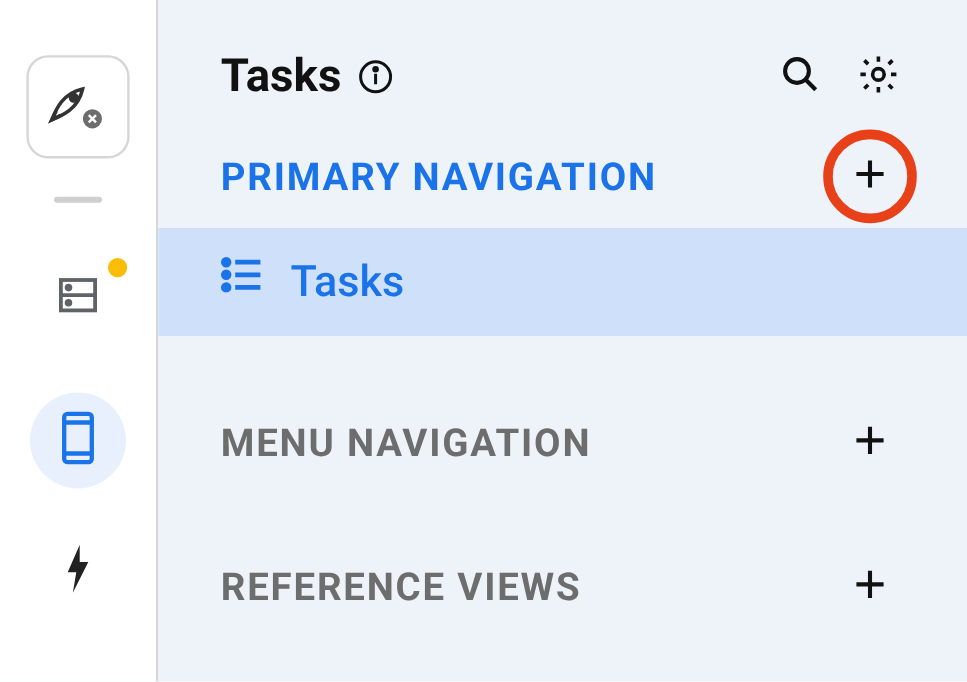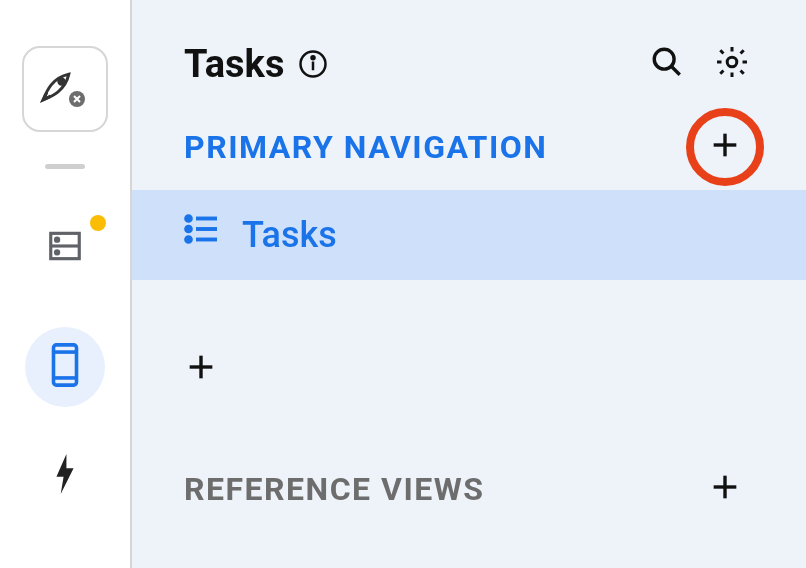--- a/index.html
+++ b/index.html
@@ -273,20 +273,21 @@
         <circle cx="3" cy="10" r="1.6"></circle>
         <line x1="8" y1="10" x2="22" y2="10"></line>
         <circle cx="3" cy="17" r="1.6"></circle>
         <line x1="8" y1="17" x2="22" y2="17"></line>
       </svg>
     </span>
     <span class="item-label">Tasks</span>
   </div>
 
   <div class="section-row muted menu-section">
+    <span class="section-title">MENU NAVIGATION</span>
     <span class="add-btn">
       <span>
         <svg width="34" height="34" viewBox="0 0 24 24" stroke="#111" stroke-width="2.4">
           <line x1="12" y1="4" x2="12" y2="20"></line>
           <line x1="4" y1="12" x2="20" y2="12"></line>
         </svg>
       </span>
     </span>
   </div>
 

